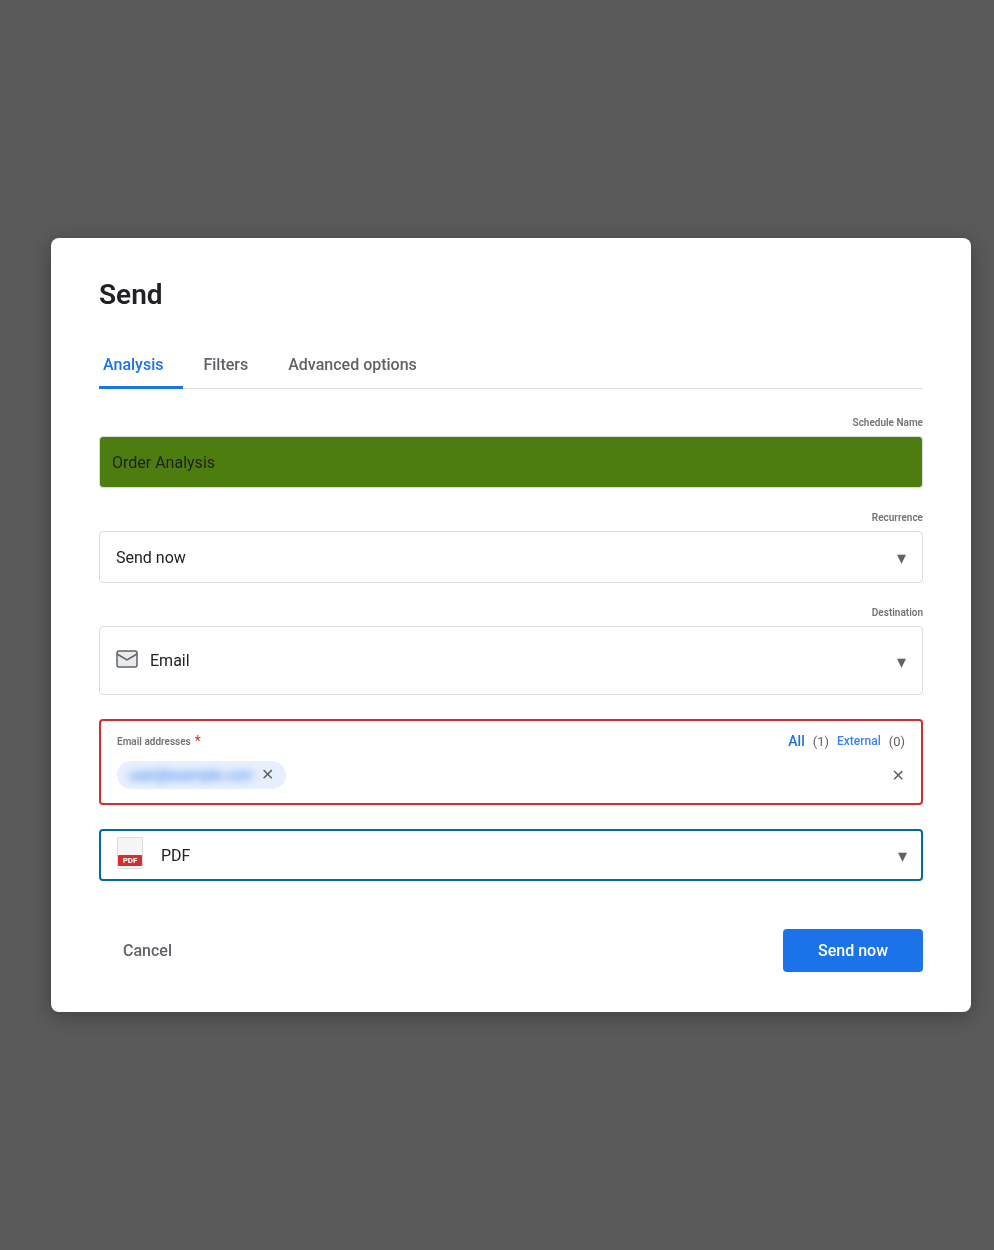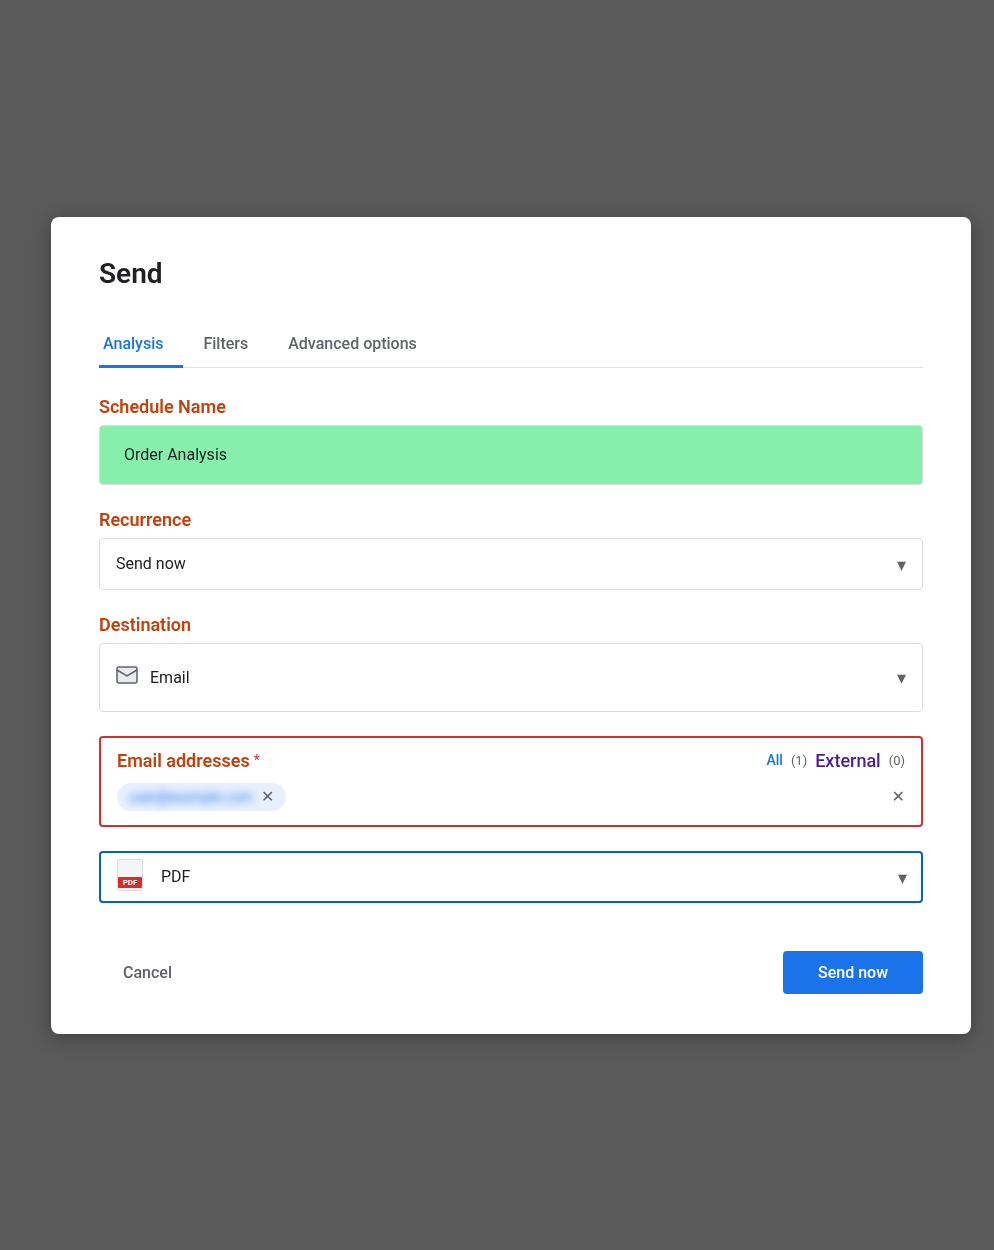--- a/index.html
+++ b/index.html
@@ -60,37 +60,38 @@
 
     .tab:first-child {
       padding-left: 4px;
     }
 
     .form-section {
       margin-bottom: 24px;
     }
 
     .form-label {
-      font-size: 18px;
+      font-size: 10px;
       font-weight: 600;
-      color: #c2410c;
+      color: #737373;
       margin-bottom: 8px;
       display: block;
+      text-align: right;
     }
 
     .form-input {
       width: 100%;
-      height: 60px;
+      height: 52px;
       border: 1px solid #dadce0;
       border-radius: 4px;
-      padding: 0 24px;
+      padding: 0 12px;
       font-size: 16px;
       color: #202124;
       outline: none;
-      background: #86efac;
+      background: #4d7c0f;
     }
 
     .select-wrapper {
       position: relative;
       width: 100%;
     }
 
     .select-chevron {
       position: absolute;
       right: 16px;
@@ -163,22 +164,22 @@
       font-size: 14px;
       font-weight: 500;
     }
 
     .filter-count {
       color: #5f6368;
       font-size: 13px;
     }
 
     .filter-external {
-      color: #4c1d95;
-      font-size: 18px;
+      color: #3b82f6;
+      font-size: 12px;
       font-weight: 500;
     }
 
     .email-chips-row {
       display: flex;
       align-items: center;
       gap: 8px;
       padding-bottom: 12px;
       min-height: 44px;
     }

